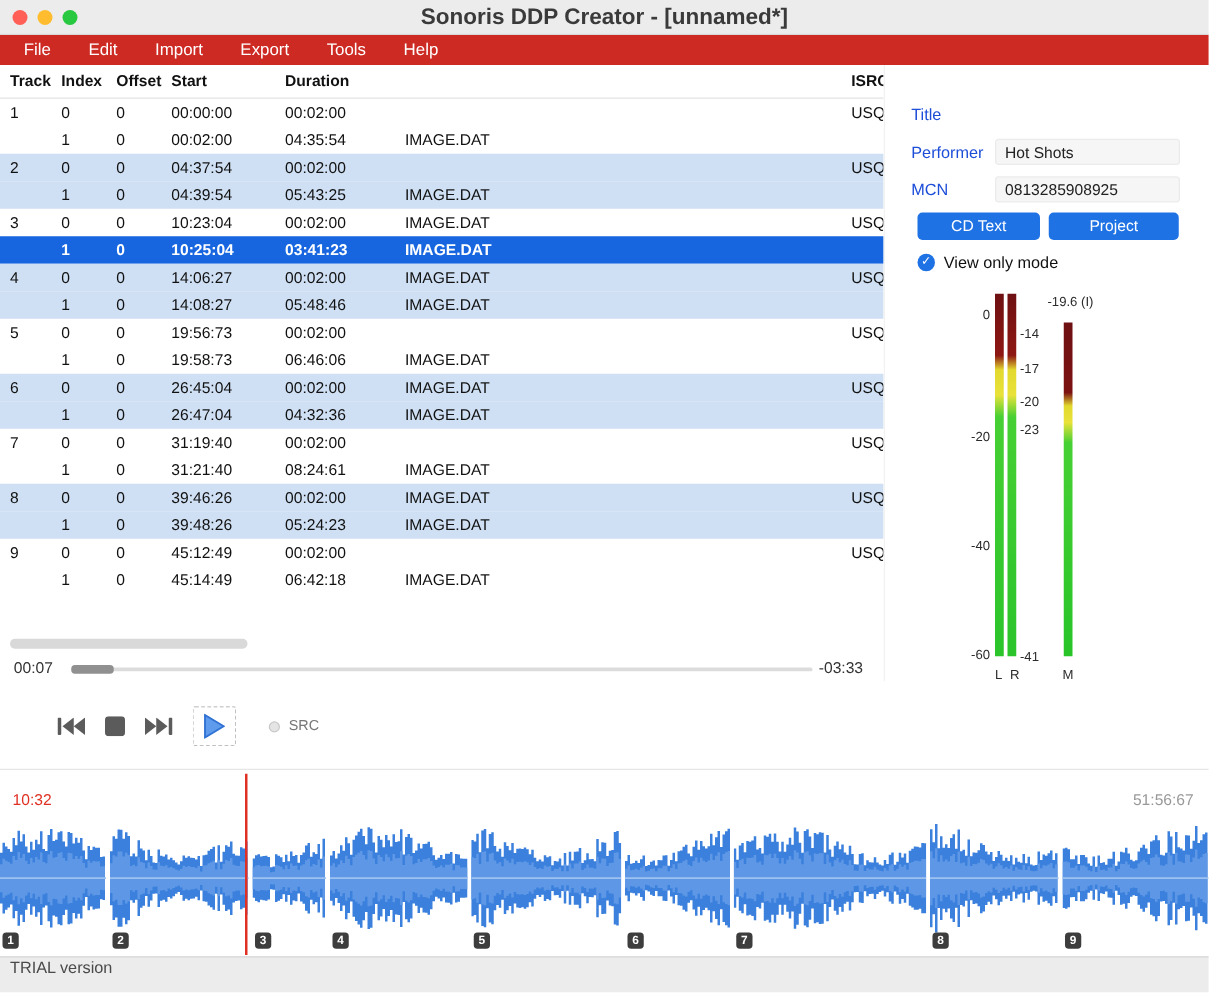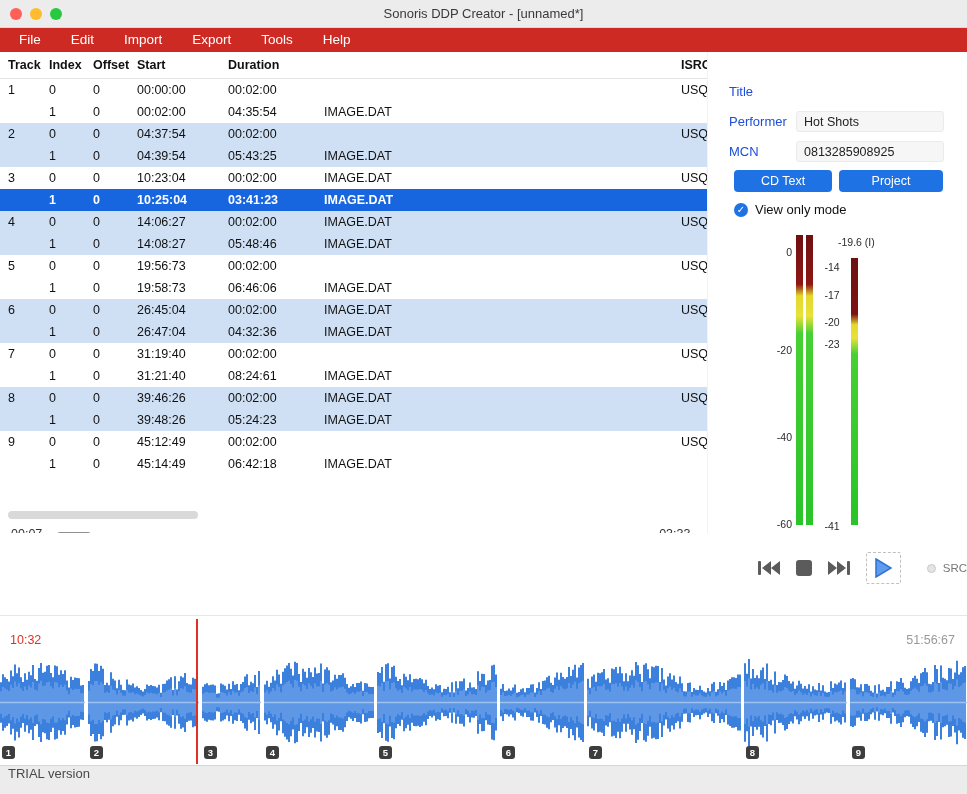--- a/index.html
+++ b/index.html
@@ -11,21 +11,21 @@
 
   
   .titlebar { position:absolute; top:0; left:0; width:967px; height:28px;
     background:#ececec; border-bottom:1px solid #d9d9d9;
     display:flex; align-items:center; justify-content:center; }
   .lights { position:absolute; left:10px; top:8px; display:flex; gap:8px; }
   .light { width:12px; height:12px; border-radius:50%; display:inline-block; }
   .light.red { background:#ff5f57; }
   .light.yellow { background:#febc2e; }
   .light.green { background:#28c840; }
-  .wtitle { font-size:13px; font-weight:400; color:#3a3a3a; }
+  .wtitle { font-size:18px; font-weight:700; color:#3a3a3a; }
 
   
   .menubar { position:absolute; top:28px; left:0; width:967px; height:24px;
     background:var(--menubar,#ce2a24); display:flex; align-items:center;
     color:#fff; font-size:13.5px; padding-left:4px; }
   .menu-item { padding:0 15px; line-height:24px; cursor:default; }
 
   
   .table-region { position:absolute; top:52px; left:0; width:707px; height:493px;
     background:#fff; overflow:hidden; }
@@ -76,28 +76,28 @@
   .mbar { position:absolute; width:7px; }
   .lbar, .rbar { top:8px; height:290px;
     background:linear-gradient(to bottom,#6e1012 0%,#8e1713 17%,#e3d92e 21%,#e8e23a 28%,#46d033 34%,#2bc42b 100%); }
   .lbar { left:88px; } .rbar { left:98px; }
   .mbarM { left:143px; top:31px; height:267px;
     background:linear-gradient(to bottom,#6e1012 0%,#7c1212 21%,#e3d92e 25%,#e8e23a 30%,#46d033 36%,#28c428 100%); }
   .mtext { position:absolute; font-size:10.5px; color:#2b2b2b; white-space:nowrap; }
   .peak { left:130px; top:9px; }
   .lrs { left:52px; width:32px; text-align:right; }
   .lrs0 { top:19px; } .lrs1 { top:117px; } .lrs2 { top:204px; } .lrs3 { top:291px; }
-  .ms { left:108px; width:32px; text-align:center; }
+  .ms { left:108px; width:32px; text-align:left; }
   .ms0 { top:34px; } .ms1 { top:62px; } .ms2 { top:89px; } .ms3 { top:111px; } .ms4 { top:293px; }
   .chl { top:307px; }
   .chL { left:88px; } .chR { left:100px; } .chM { left:142px; }
 
   
-  .transport { position:absolute; top:533px; left:0; width:967px; height:70px;
-    background:#fff; display:flex; align-items:center; justify-content:flex-end; }
+  .transport { position:absolute; top:546px; left:0; width:967px; height:70px;
+    background:#fff; display:flex; align-items:center; justify-content:flex-start; }
   .tgroup { display:flex; align-items:center; gap:16px; margin-left:46px; }
   .ticon { display:flex; align-items:center; }
   .ticon svg { fill:#5b5b5b; }
   .play-wrap { border:1px dashed #c0c0c0; border-radius:2px; padding:5px 8px; display:flex; }
   .src-group { display:flex; align-items:center; gap:7px; margin-left:10px; }
   .src-dot { width:9px; height:9px; border-radius:50%; background:#e4e4e4; border:1px solid #c8c8c8; }
   .src-label { font-size:11.5px; color:#777; }
 
   
   .wavepanel { position:absolute; top:615px; left:0; width:967px; height:150px;

